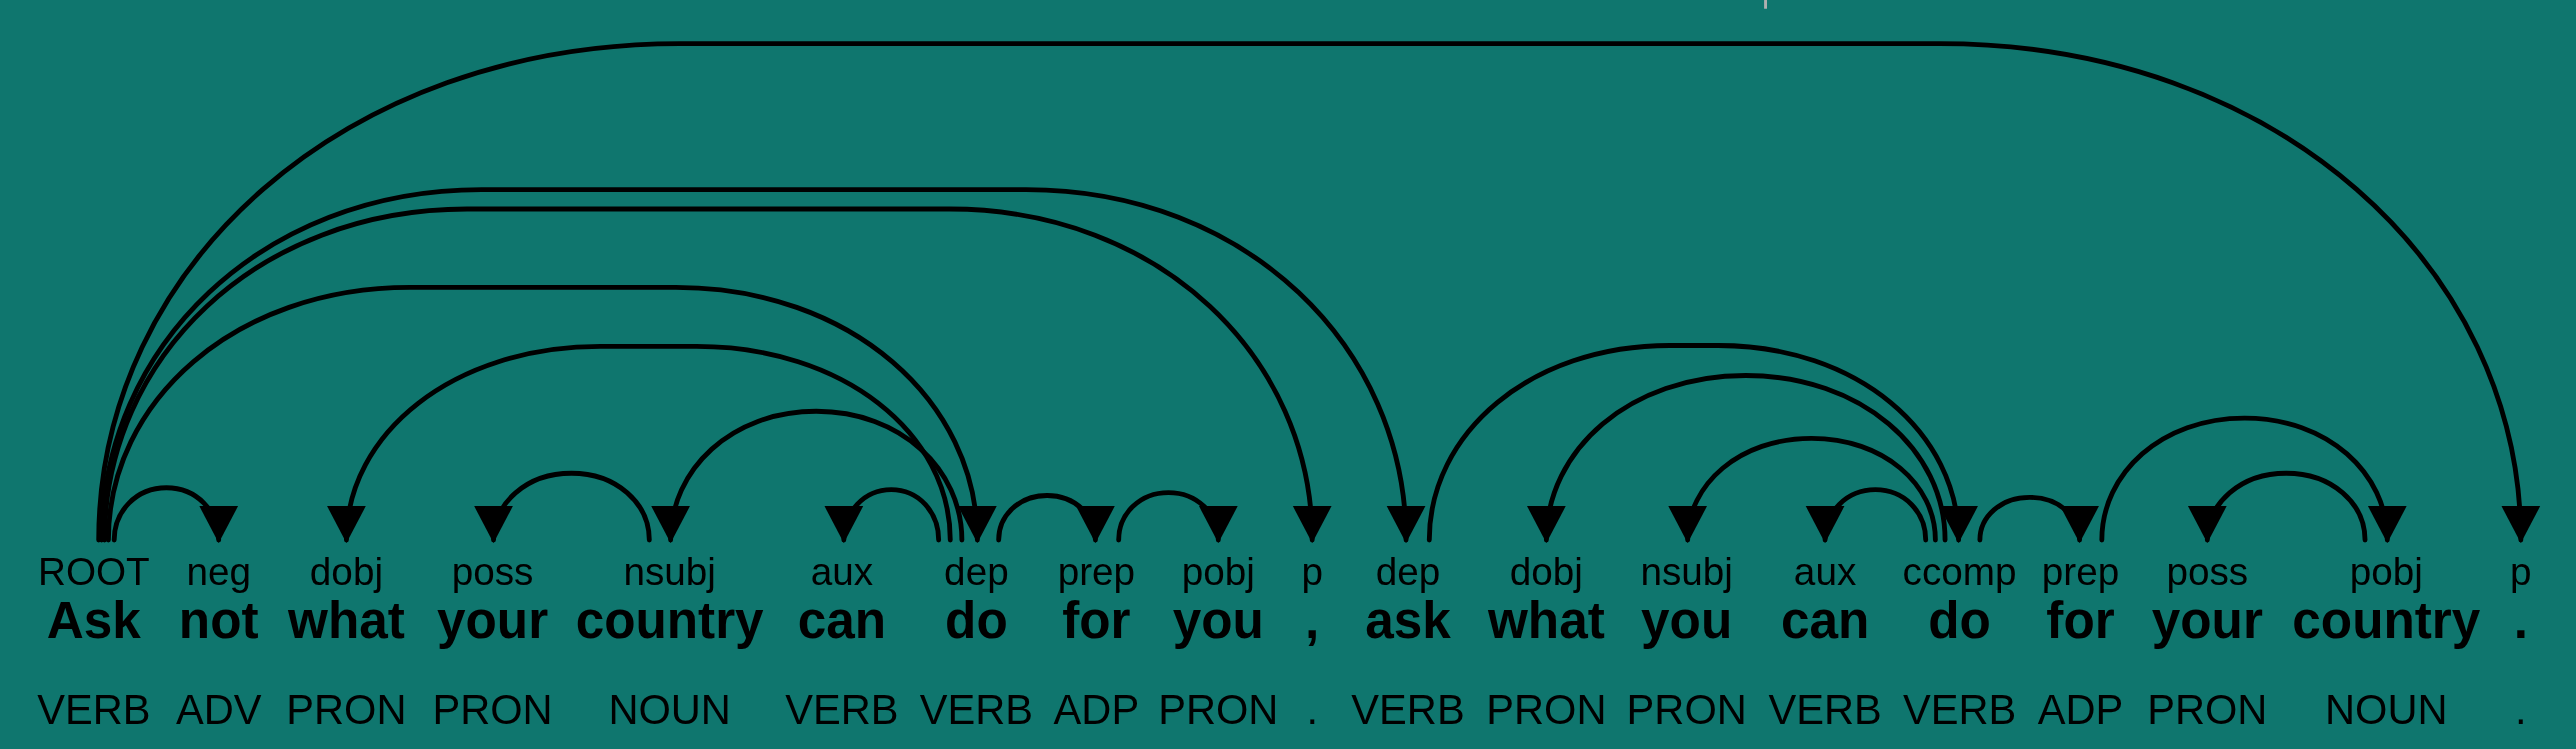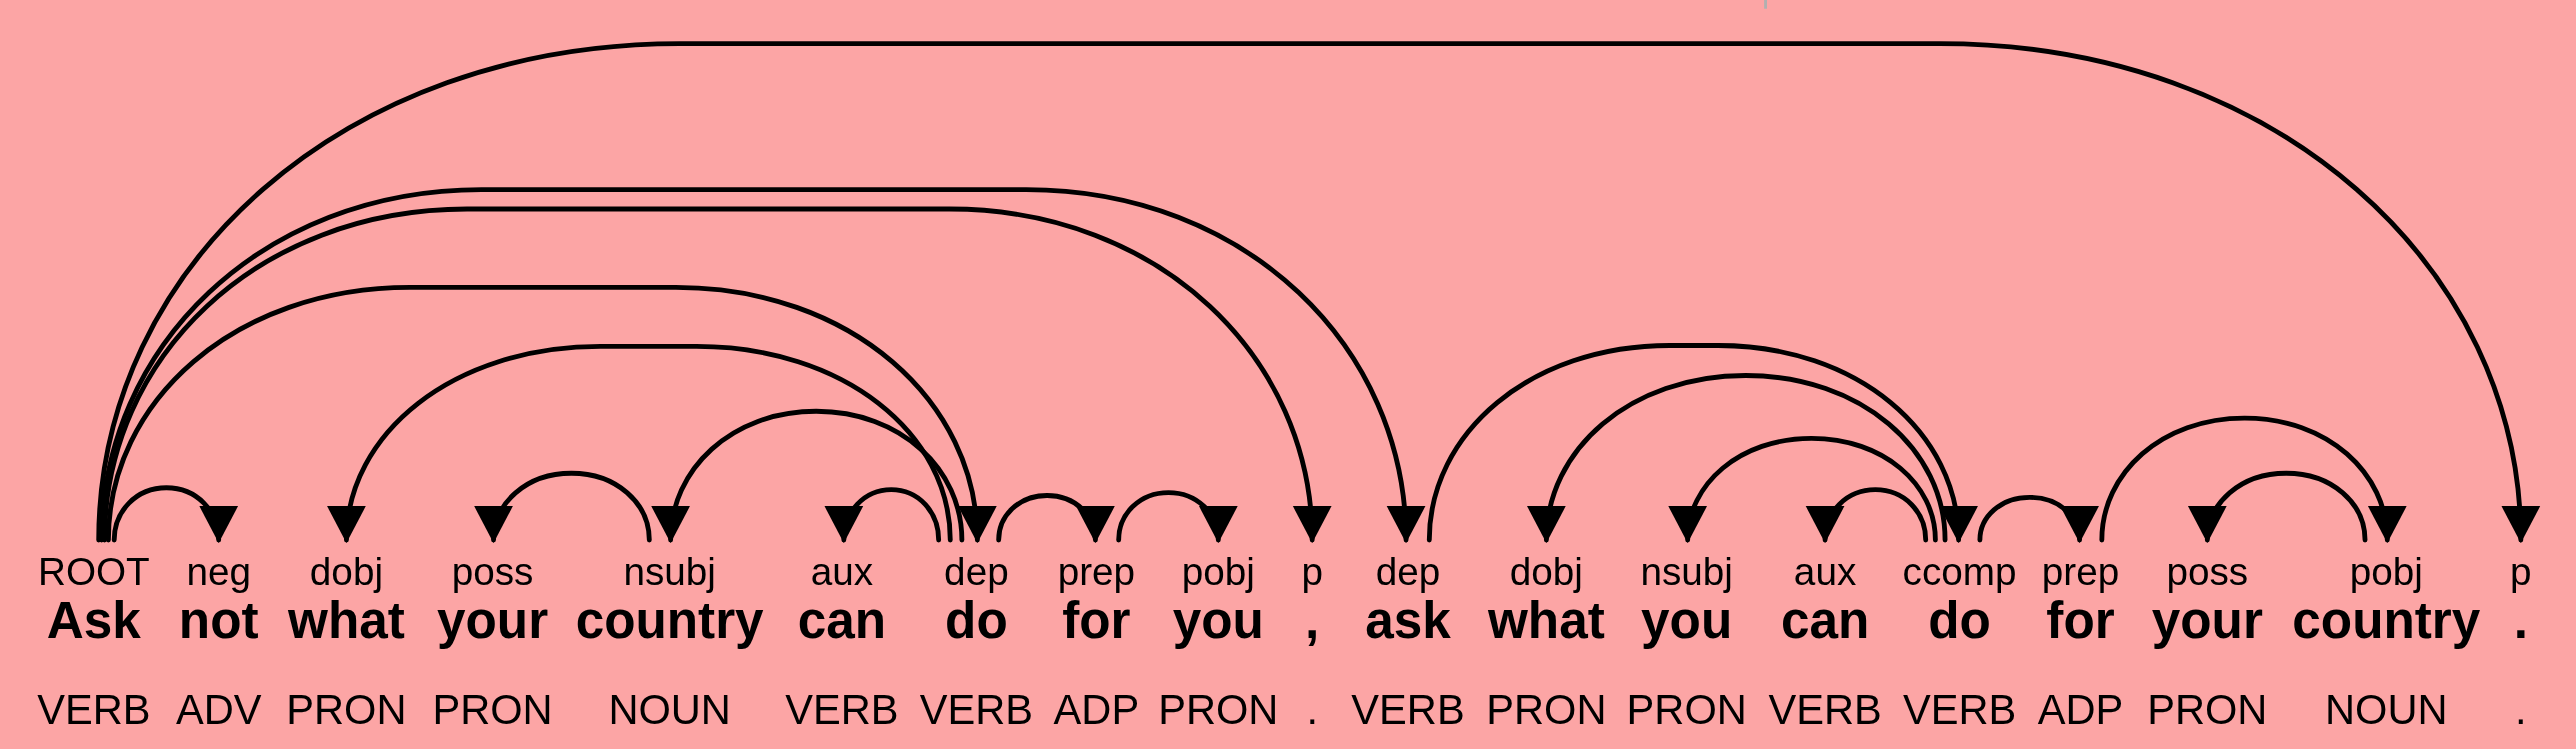--- a/index.html
+++ b/index.html
@@ -4,21 +4,21 @@
 <style>
   html, body {
     margin: 0;
     padding: 0;
     background: #ffffff;
   }
   #canvas-wrap {
     position: relative;
     width: 2576px;
     height: 750px;
-    background: #fca5a5;
+    background: #0f766e;
     overflow: hidden;
   }
   svg text {
     font-family: "Liberation Sans", "DejaVu Sans", sans-serif;
     fill: #000000;
   }
   text.dep-label  { font-size: 40px; }
   text.word-text  { font-size: 53px; font-weight: bold; }
   text.pos-text   { font-size: 43px; }
   path.arc-line {

